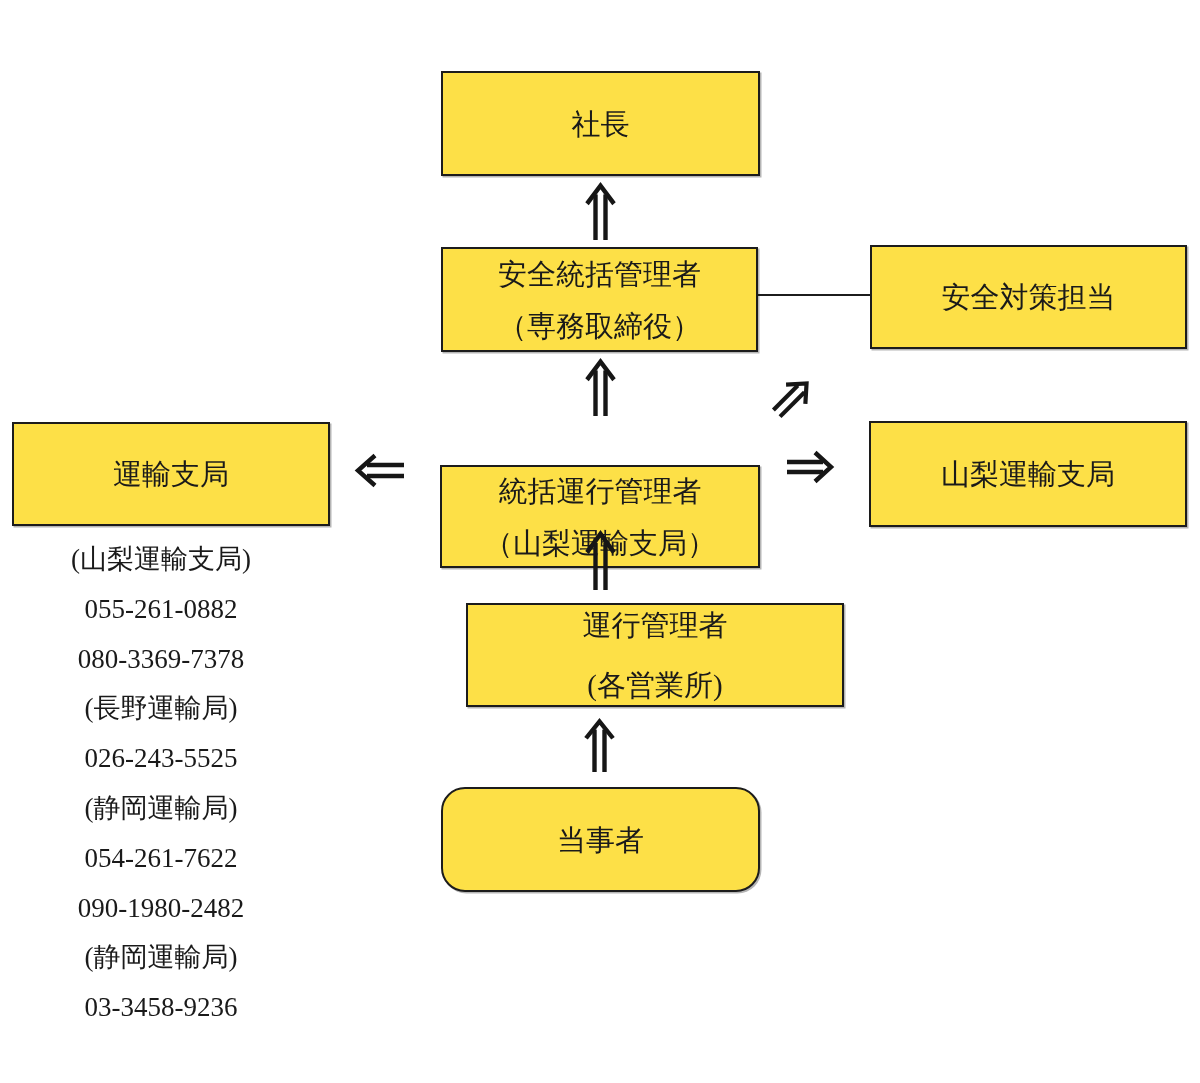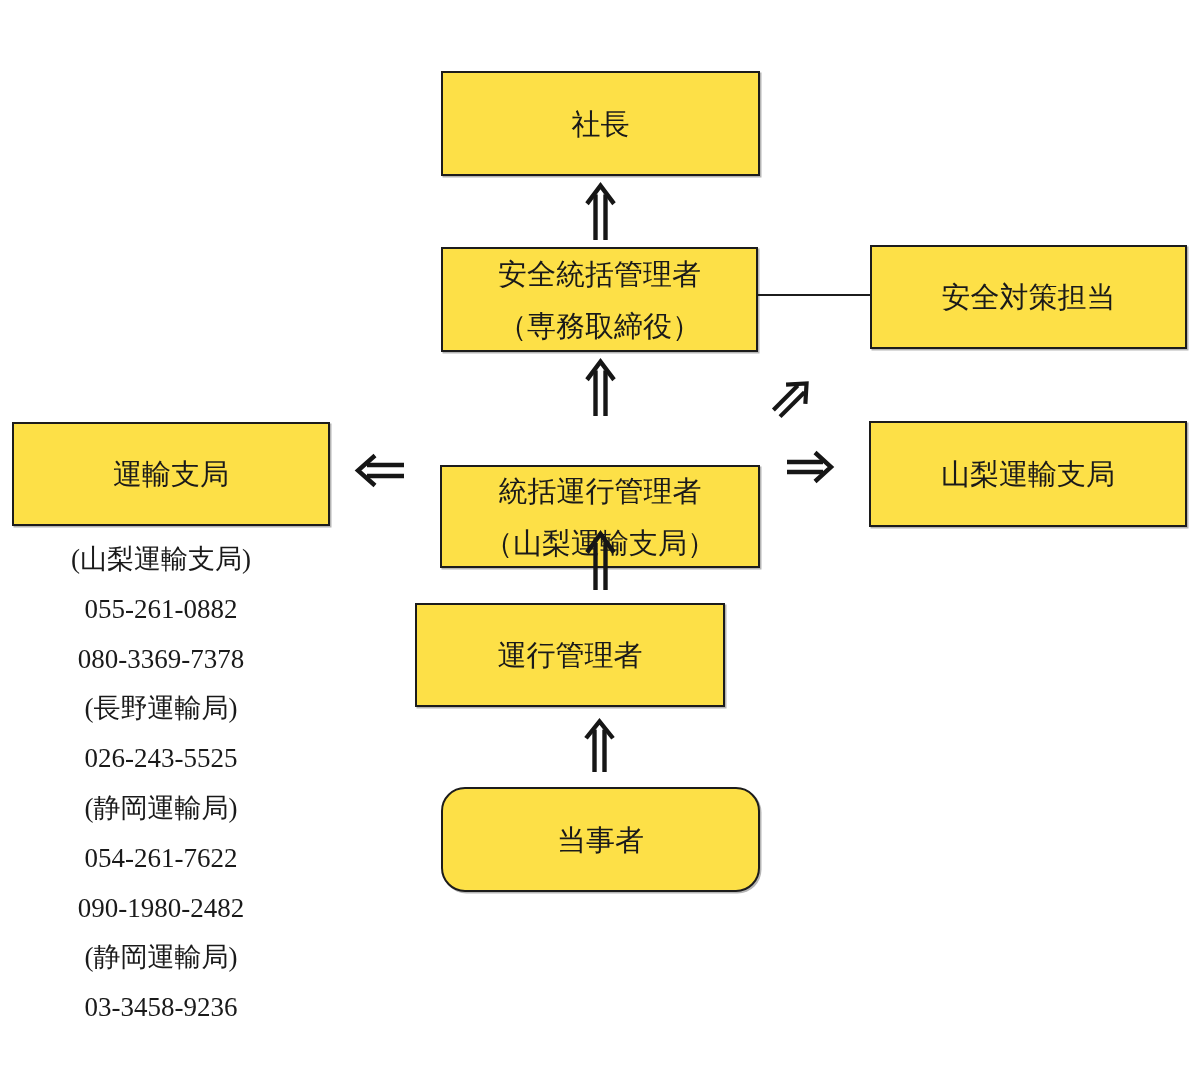--- a/index.html
+++ b/index.html
@@ -75,22 +75,23 @@
   </div>
 
   <div class="box" style="left:12px; top:422px; width:318px; height:104px;">
     <div class="line">運輸支局</div>
   </div>
 
   <div class="box" style="left:869px; top:421px; width:318px; height:106px;">
     <div class="line">山梨運輸支局</div>
   </div>
 
-  <div class="box" style="left:415px; top:603px; width:310px; height:104px;gap:8px;">
+  <div class="box" style="left:466px; top:603px; width:378px; height:104px;gap:8px;">
     <div class="line">運行管理者</div>
+    <div class="line">(各営業所)</div>
   </div>
 
   <div class="box" style="left:441px; top:787px; width:319px; height:105px;border-radius:24px;">
     <div class="line">当事者</div>
   </div>
 
   <svg class="arrow" style="left:584px; top:182px;" width="33" height="58" viewBox="0 0 33 56" preserveAspectRatio="none">
     <path d="M3 21 L16.5 3.5 L30 21"></path>
     <path d="M11.5 12 L11.5 56"></path>
     <path d="M21.5 12 L21.5 56"></path>

